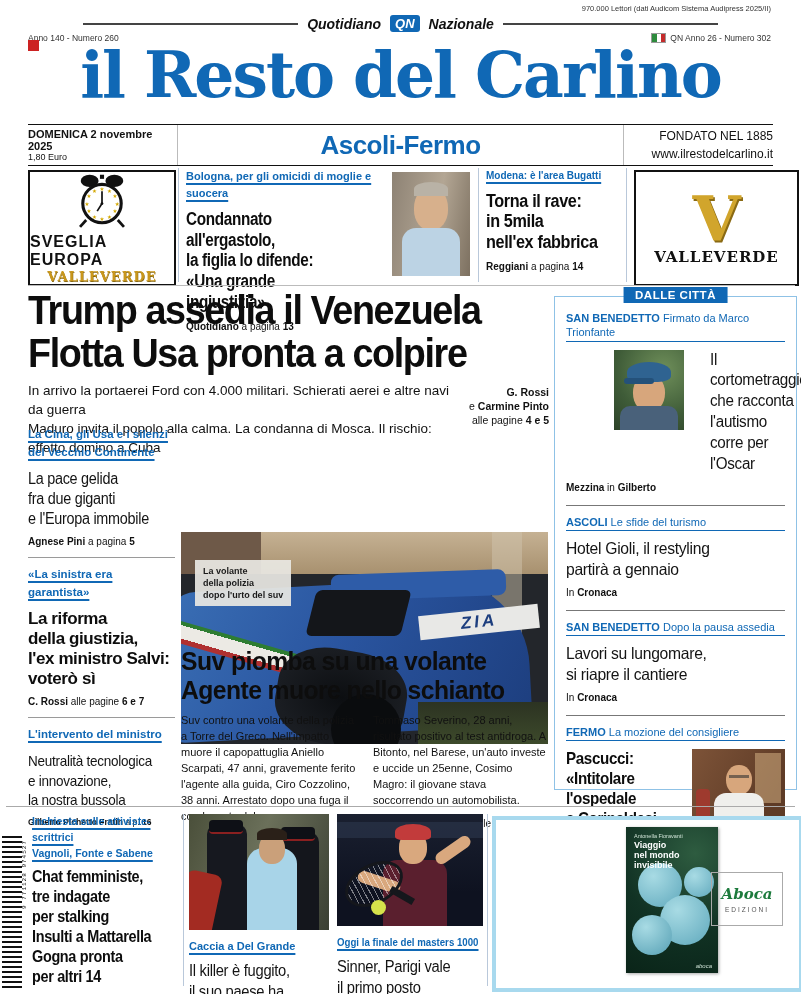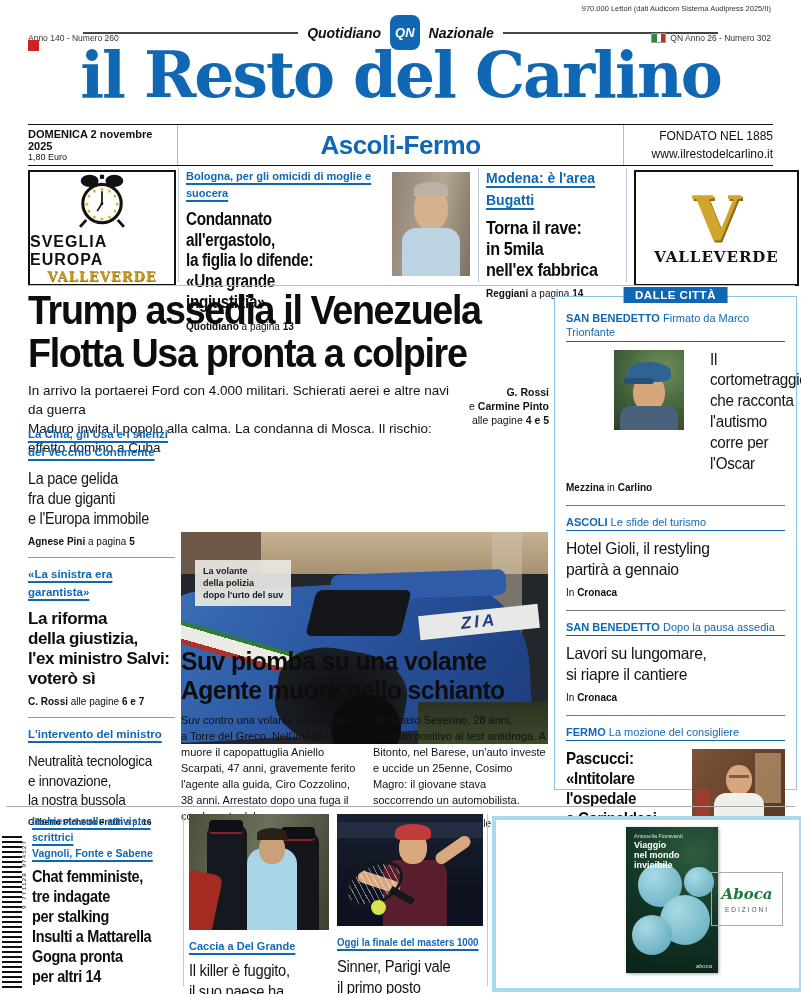--- a/index.html
+++ b/index.html
@@ -38,21 +38,21 @@
 <body>
 
 <div class="page">
 
   <div class="abs smalltxt" style="top:4px;right:30px;font-size:7.5px;">970.000 Lettori (dati Audicom Sistema Audipress 2025/II)</div>
 
   <div class="abs" style="top:15px;left:0;right:0;display:flex;align-items:center;justify-content:center;gap:9px;">
     <div style="width:215px;height:2px;background:#444;"></div>
     <span style="font-size:14px;font-weight:700;font-style:italic;">Quotidiano</span>
     <span style="background:#1068b5;color:#fff;font-weight:800;font-style:italic;font-size:13px;
-                 padding:10px 5px;border-radius:8px;">QN</span>
+                 padding:1px 5px;border-radius:3px;">QN</span>
     <span style="font-size:14px;font-weight:700;font-style:italic;">Nazionale</span>
     <div style="width:215px;height:2px;background:#444;"></div>
   </div>
 
   <div class="abs smalltxt" style="top:33px;left:28px;font-size:8.5px;">Anno 140 - Numero 260</div>
   <div class="abs smalltxt" style="top:33px;right:30px;font-size:8.5px;display:flex;align-items:center;gap:4px;">
     <span style="display:inline-flex;width:13px;height:8px;border:.5px solid #999;">
       <i style="flex:1;background:#2e8b3d;"></i>
         <i style="flex:1;background:#fff;"></i>
         <i style="flex:1;background:#c42b2b;"></i>
@@ -126,21 +126,21 @@
   <div class="abs photo" style="left:392px;top:172px;width:78px;height:104px;">
     <div class="shape" style="inset:0;background:linear-gradient(100deg,#8d8274,#b3a694 55%,#7c7060);"></div>
     <div class="shape" style="left:22px;top:14px;width:34px;height:44px;border-radius:50% 50% 45% 45%;background:#d7b08c;"></div>
     <div class="shape" style="left:22px;top:10px;width:34px;height:14px;border-radius:50% 50% 0 0;background:#b9b2a6;"></div>
     <div class="shape" style="left:10px;top:56px;width:58px;height:48px;border-radius:14px 14px 0 0;background:#bcd3e4;"></div>
   </div>
 
   <div class="vdiv" style="left:478px;top:168px;height:114px;"></div>
 
   <div class="abs" style="left:486px;top:168px;width:134px;">
-    <div class="k" style="font-size:14px;">Modena: è l'area Bugatti</div>
+    <div class="k" style="font-size:10px;">Modena: è l'area Bugatti</div>
     <div class="hl pre cx90" style="font-size:18px;line-height:1.15;margin-top:7px;">Torna il rave:
 in 5mila
 nell'ex fabbrica</div>
     <div class="by" style="margin-top:7px;">
       <span class="bb">Reggiani</span><span> a pagina </span><span class="bb">14</span>
     </div>
   </div>
 
   <div class="vdiv" style="left:626px;top:168px;height:114px;"></div>
 
@@ -248,21 +248,21 @@
             <div class="shape" style="left:13px;top:12px;width:44px;height:20px;border-radius:50% 50% 30% 30%;background:#2f6391;"></div>
             <div class="shape" style="left:10px;top:28px;width:30px;height:6px;border-radius:3px;background:#24517a;"></div>
             <div class="shape" style="left:6px;top:56px;width:58px;height:24px;border-radius:10px 10px 0 0;background:#49617a;"></div>
           </div>
           <div class="hll pre cx95" style="font-size:16px;line-height:1.3;">Il cortometraggio
 che racconta
 l'autismo
 corre per l'Oscar</div>
         </div>
         <div class="by" style="margin-top:7px;">
-          <span class="bb">Mezzina</span><span> in </span><span class="bb">Carlino</span>
+          <span class="bb">Mezzina</span><span> in </span><span class="bb">Gilberto</span>
         </div>
       </div>
       <div class="hdiv" style="margin:10px 0 9px;border-color:#777;"></div>
 
       <div>
         <div class="k2">
           <span class="bold">ASCOLI</span><span> Le sfide del turismo</span>
         </div>
         <div class="hll pre cx95" style="font-size:16.5px;line-height:1.28;margin-top:7px;">Hotel Gioli, il restyling
 partirà a gennaio</div>

